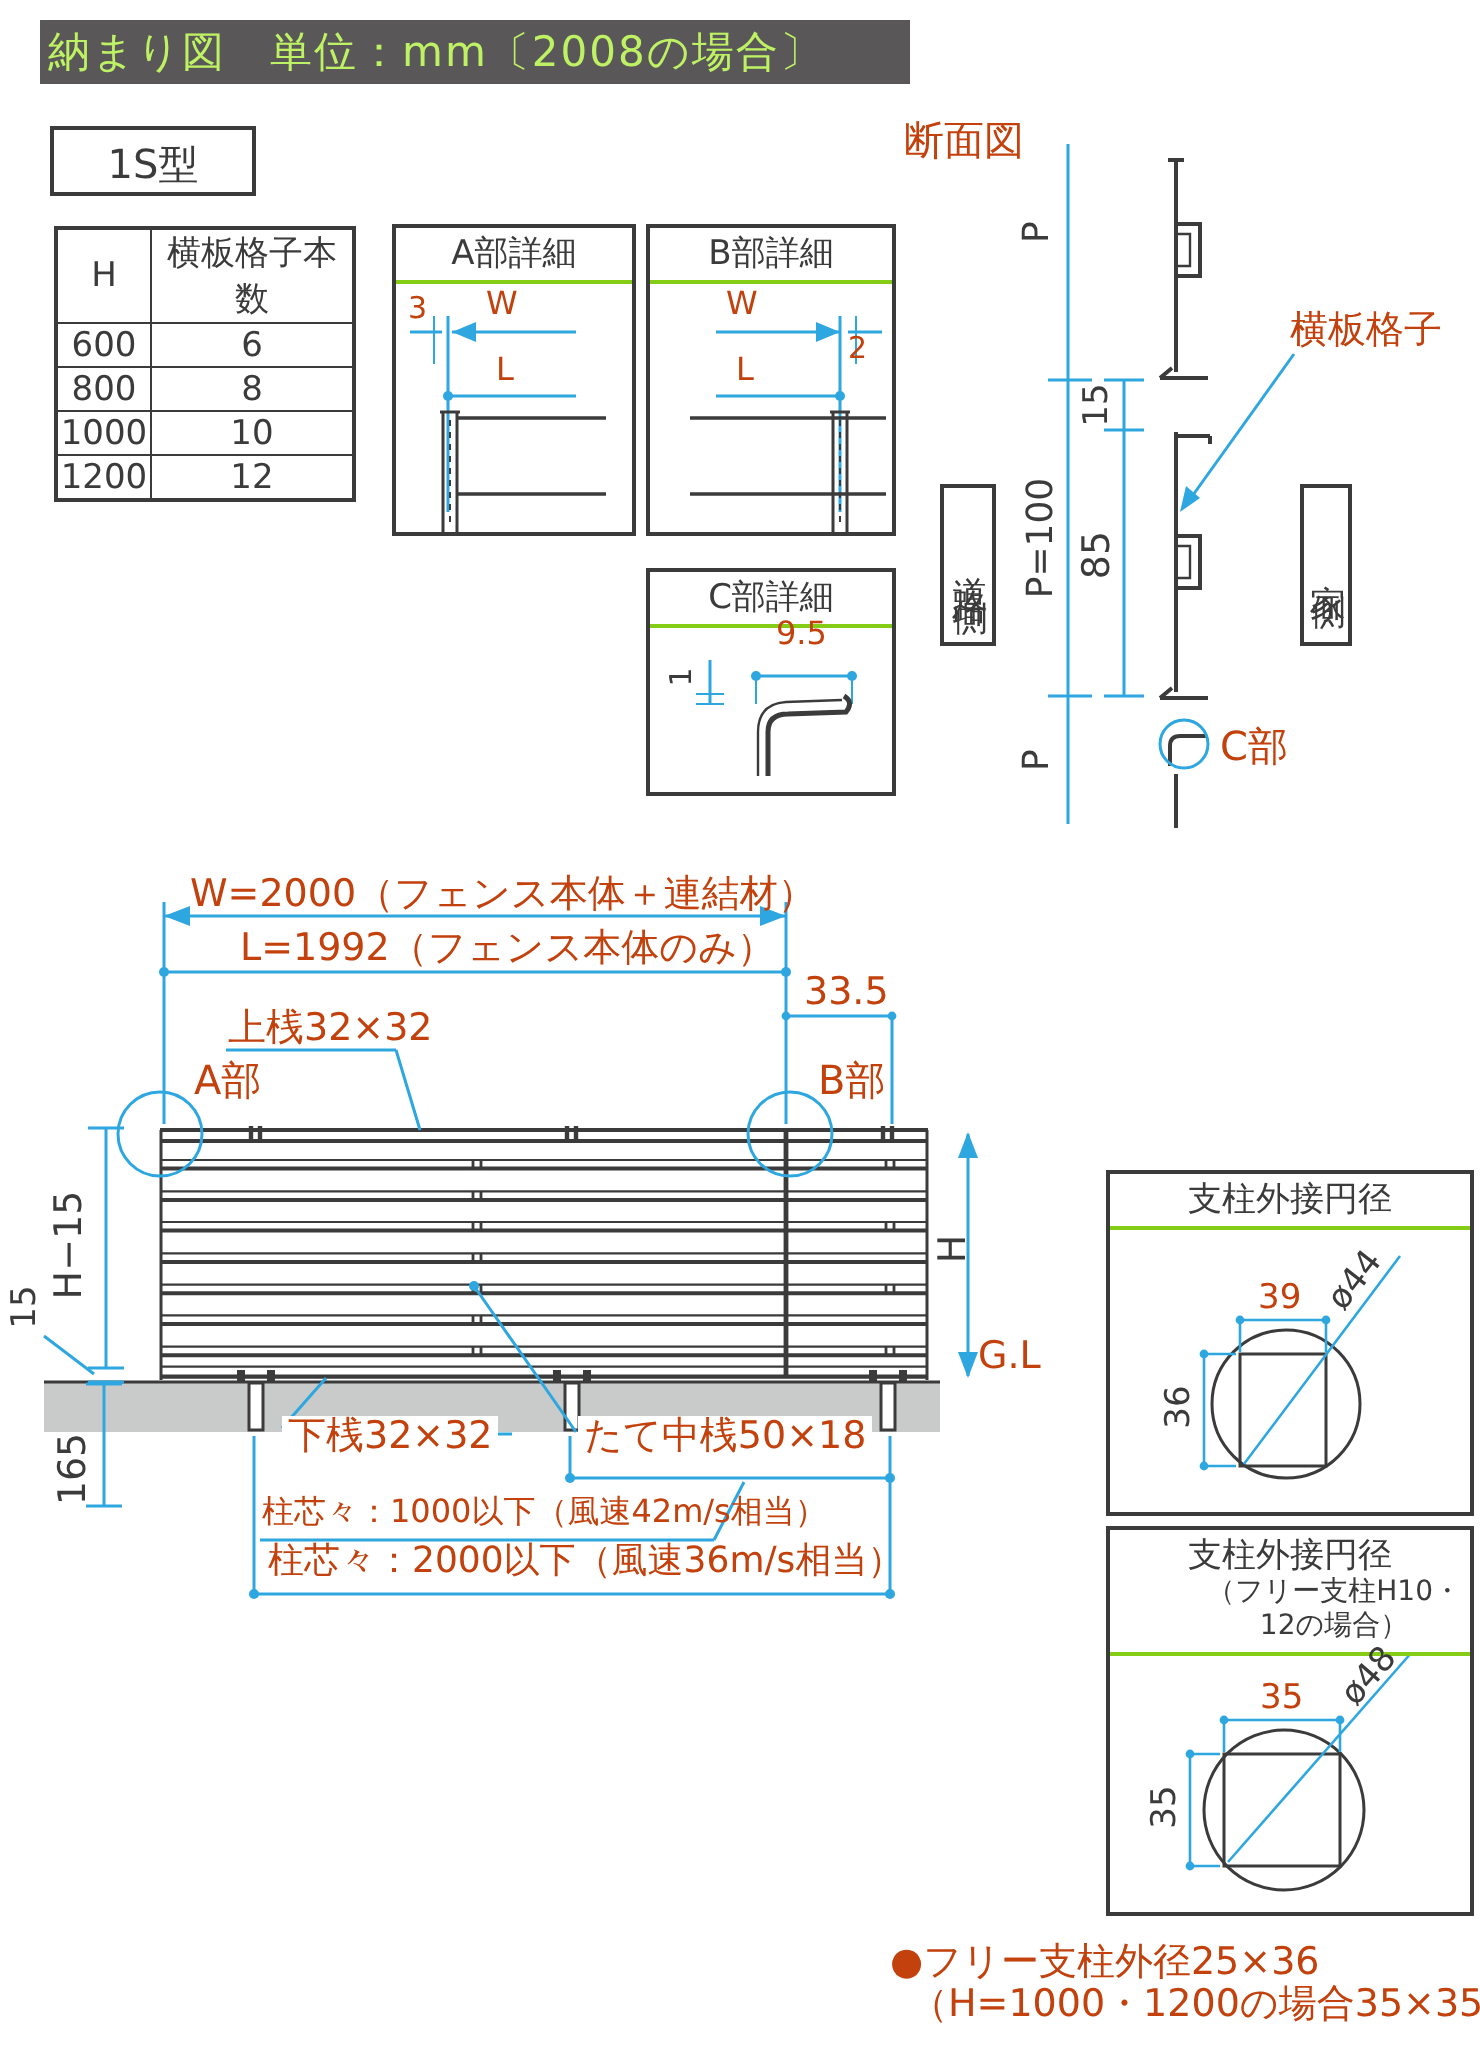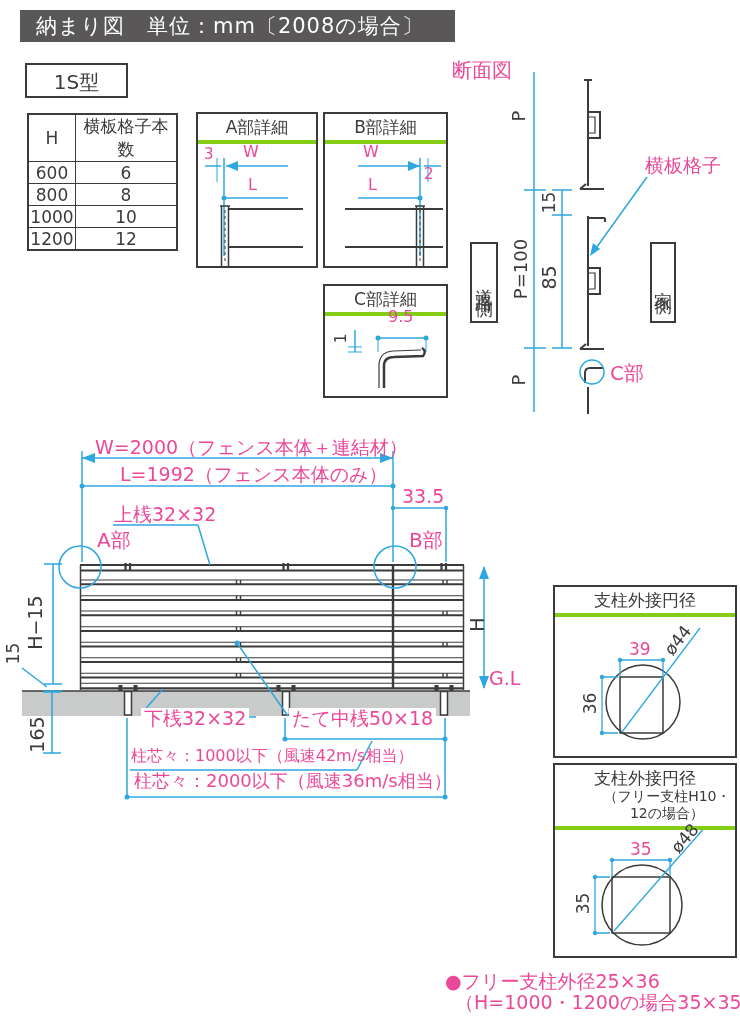--- a/index.html
+++ b/index.html
@@ -1,34 +1,34 @@
 <!DOCTYPE html>
 <html><head>
 <meta charset="utf-8">
 <style>
   html,body{margin:0;padding:0;background:#fff;}
   .stage{position:relative;width:740px;height:1026px;background:#fff;overflow:hidden;
          font-family:"DejaVu Sans",sans-serif;color:#3b3b3b;}
-  .lbl{position:absolute;white-space:nowrap;color:#ec4899;line-height:1.1;}
+  .lbl{position:absolute;white-space:nowrap;color:#c2410c;line-height:1.1;}
   .rl{position:absolute;white-space:nowrap;width:90px;text-align:center;
       transform:rotate(-90deg);transform-origin:center;color:#3b3b3b;line-height:1;}
   .whitebg{background:#fff;padding:0 3px;margin-top:15px;}
   .headerbar{position:absolute;left:20px;top:10px;width:435px;height:32px;background:#595757;
              display:flex;align-items:center;}
-  .headerbar span{color:#ffffff;font-size:21px;margin-left:16px;letter-spacing:1px;}
+  .headerbar span{color:#bef264;font-size:21px;margin-left:4px;letter-spacing:1px;}
   .modelbox{position:absolute;left:25px;top:63px;width:99px;height:31px;border:2px solid #3b3b3b;
             display:flex;align-items:flex-end;justify-content:center;font-size:20px;}
   table.spec{position:absolute;left:27px;top:113px;border-collapse:collapse;font-size:17px;}
   table.spec th,table.spec td{border:1px solid #3b3b3b;text-align:center;padding:0;font-weight:normal;}
   table.spec{border:2px solid #3b3b3b;}
   table.spec th{width:46px;height:29px;}
   table.spec th.c2{width:100px;}
   table.spec td{height:21px;}
   .dbox{position:absolute;border:2px solid #3b3b3b;background:transparent;}
-  .dbox .ttl{border-bottom:4px solid #84cc16;text-align:center;font-size:17px;height:26px;
+  .dbox .ttl{border-bottom:2px solid #84cc16;text-align:center;font-size:17px;height:26px;
              line-height:26px;background:#fff;}
   .vbox{position:absolute;border:2px solid #3b3b3b;display:flex;align-items:center;justify-content:center;
         writing-mode:vertical-rl;font-size:18px;letter-spacing:6px;background:#fff;}
   svg{position:absolute;left:0;top:0;}
 </style>
 </head>
 <body>
 
 <div class="stage">
 

